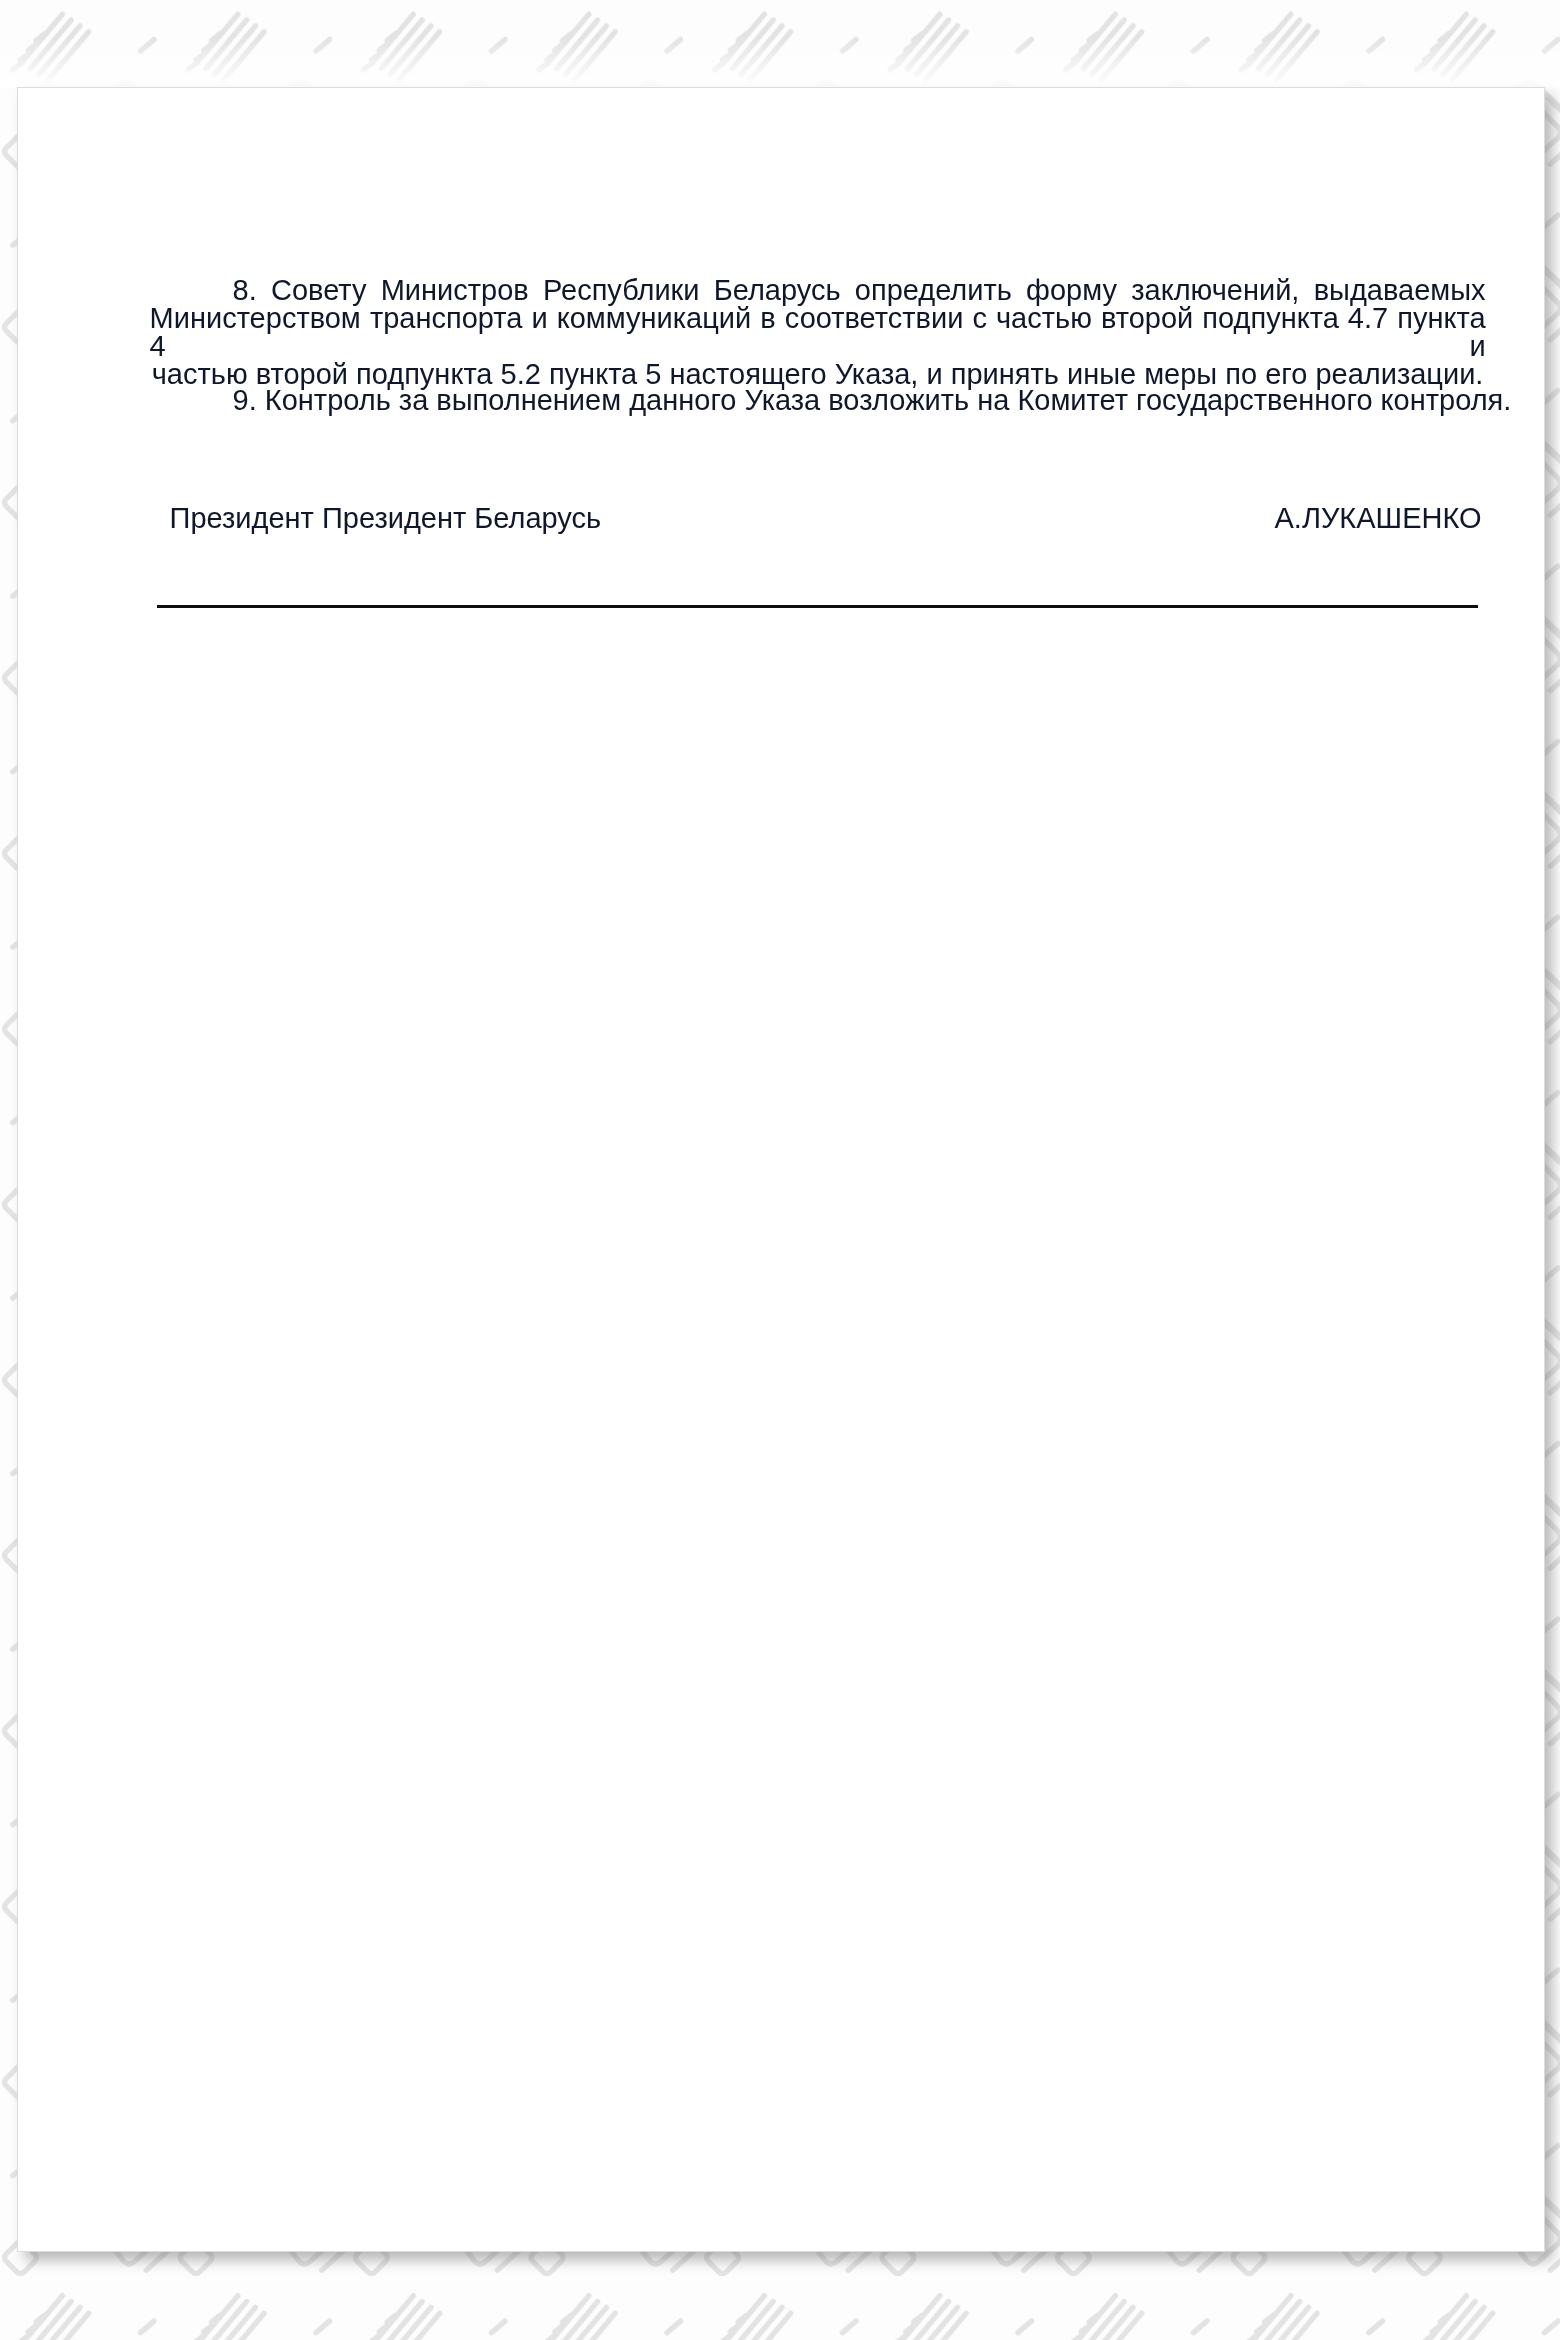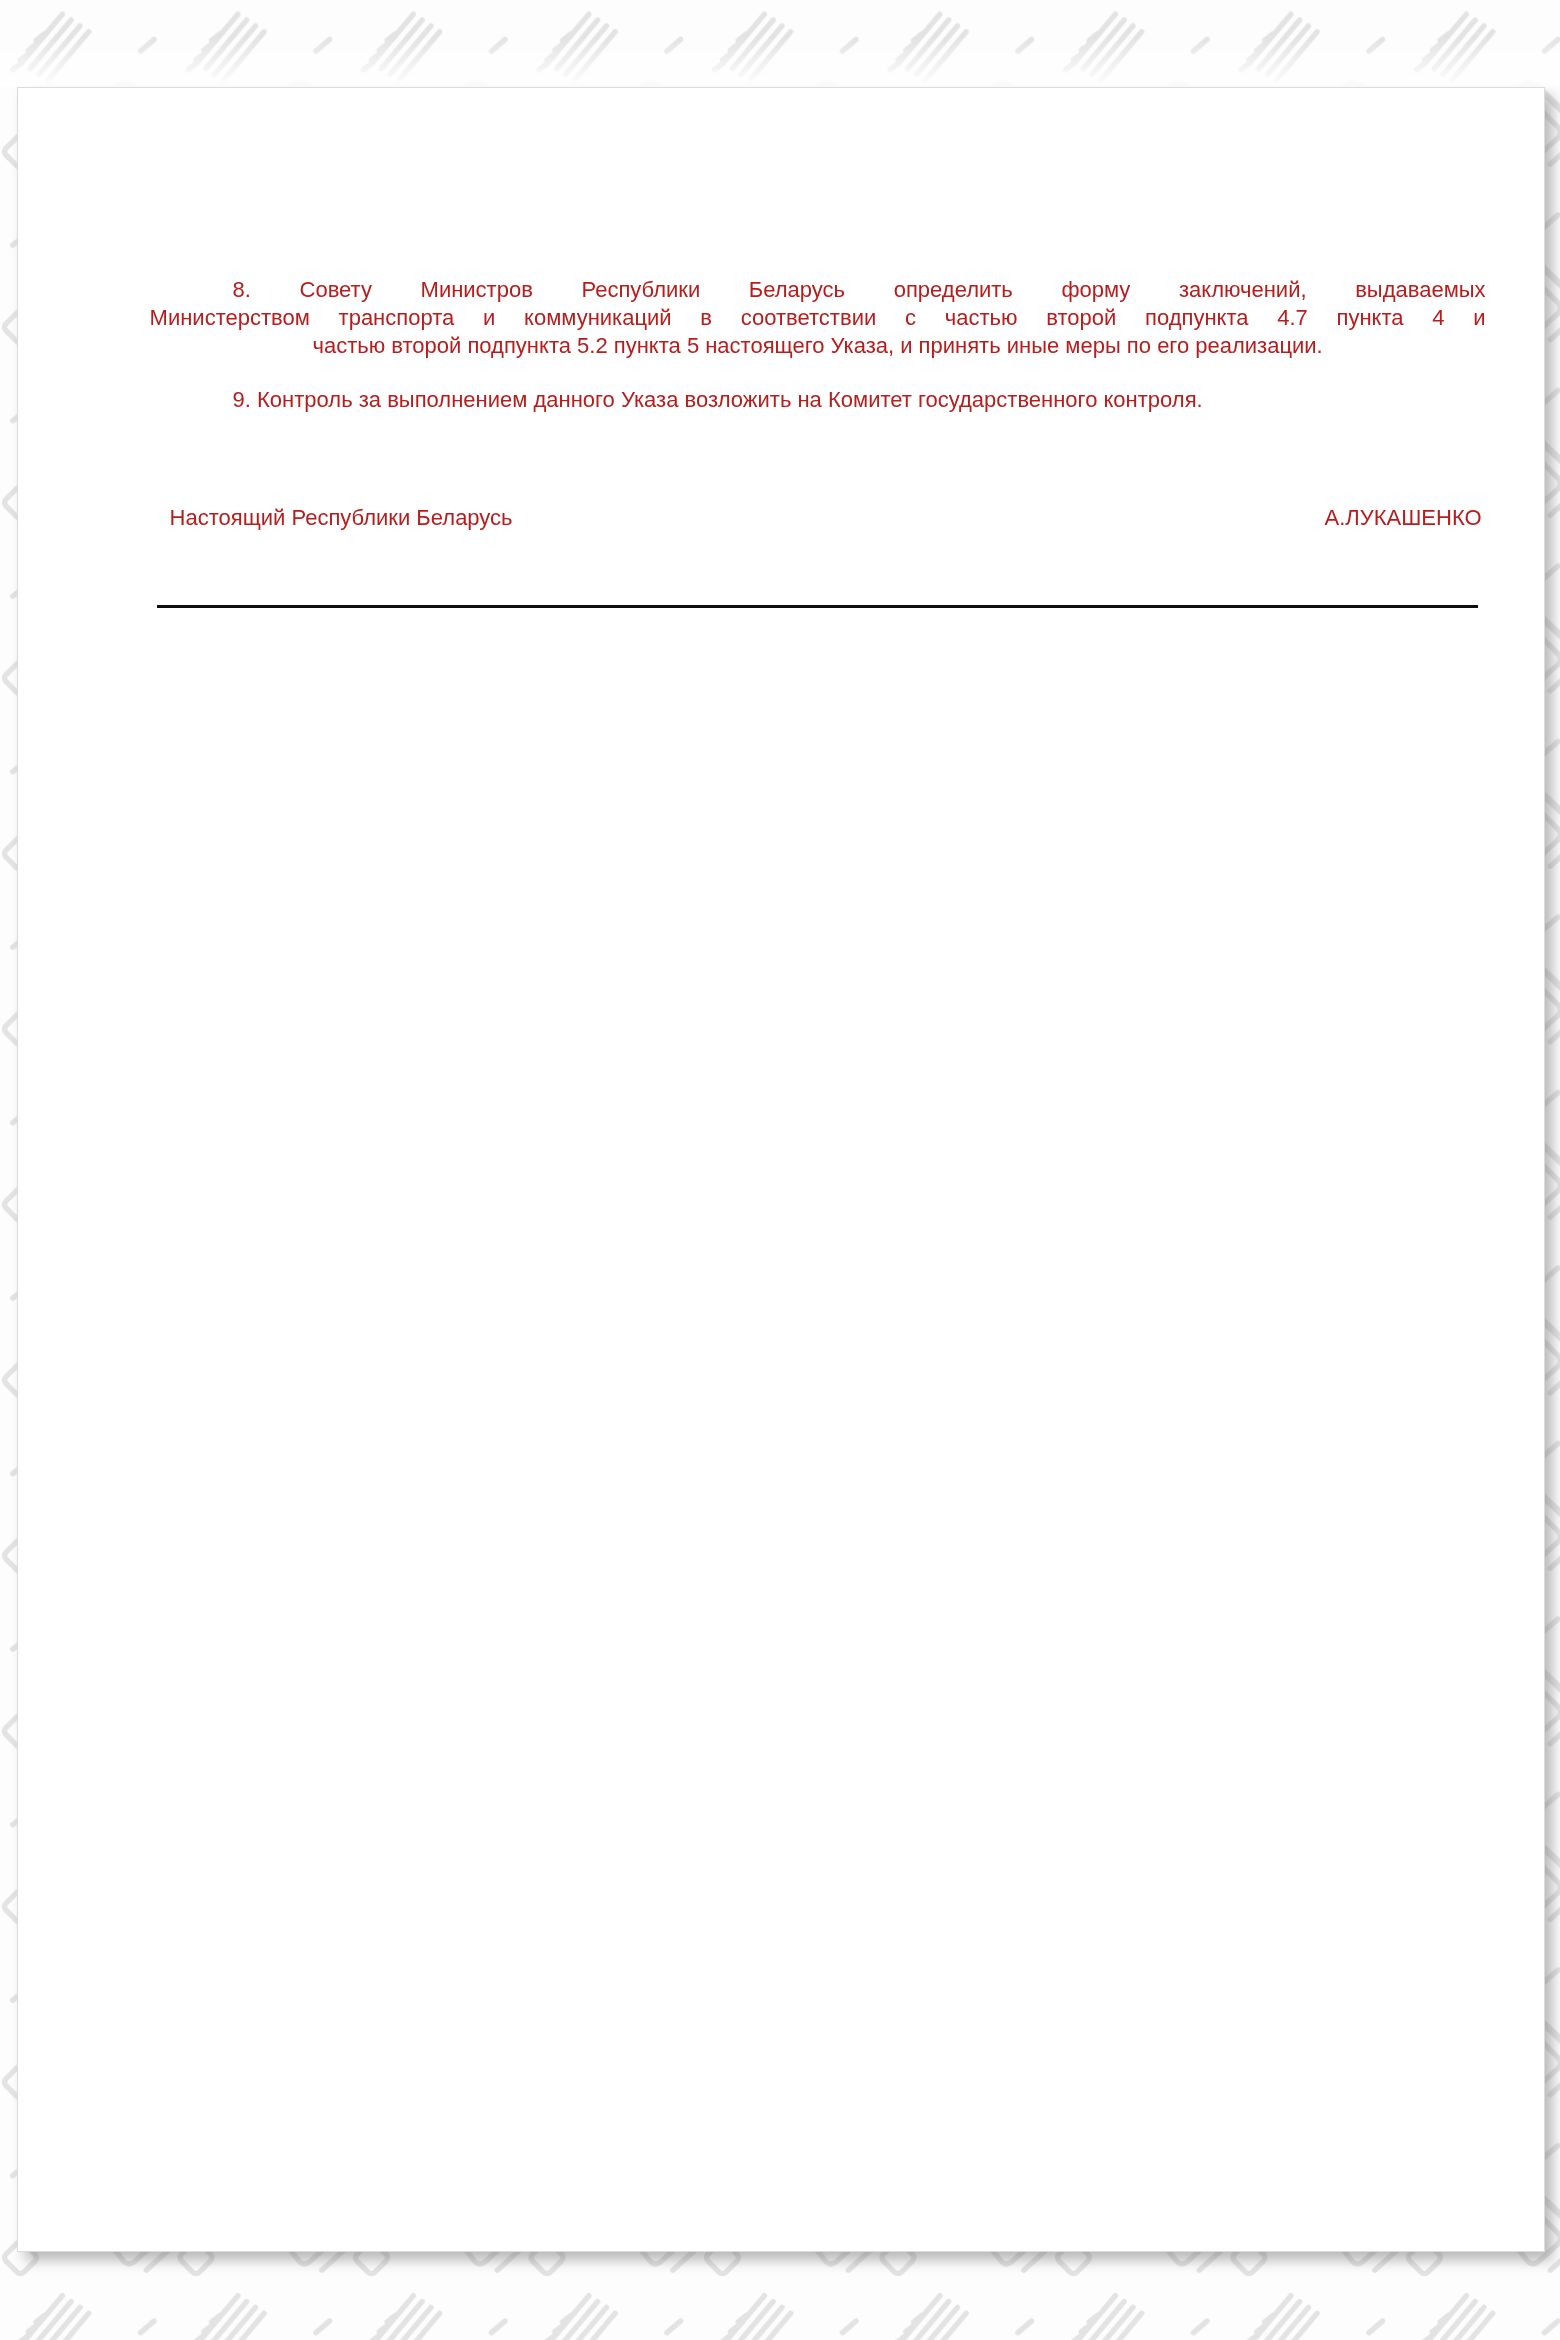--- a/index.html
+++ b/index.html
@@ -35,23 +35,23 @@
     width: 1526px; height: 2163px;
     background: #ffffff;
     border: 1px solid #dcdcdc;
     box-shadow: 7.8px 8.8px 12.7px rgba(96,96,96,0.45);
   }
   .page-inner {
     position: relative;
     width: 100%; height: 100%;
   }
   .doc-text {
-    font-size: 22px;
+    font-size: 29px;
     line-height: 28px;
-    color: #b91c1c;
+    color: #0f172a;
   }
   .para-8 {
     position: absolute;
     left: 132px; top: 188px;
     width: 1336px;
   }
   .jline {
     text-align: justify;
     text-align-last: justify;
   }
@@ -131,21 +131,21 @@
       <div class="para-8 doc-text">
         <div class="jline first">8. Совету Министров Республики Беларусь определить форму заключений, выдаваемых</div>
         <div class="jline">Министерством транспорта и коммуникаций в соответствии с частью второй подпункта 4.7 пункта 4 и</div>
         <div class="lastline">частью второй подпункта 5.2 пункта 5 настоящего Указа, и принять иные меры по его реализации.</div>
       </div>
 
       <div class="para-9 doc-text">9. Контроль за выполнением данного Указа возложить на Комитет государственного контроля.</div>
 
 
       <div class="sig-row doc-text">
-        <span>Настоящий Республики Беларусь</span>
+        <span>Президент Президент Беларусь</span>
         <span>А.ЛУКАШЕНКО</span>
       </div>
 
       <div class="rule"></div>
 
     </div>
   </div>
 
 </div>
 

